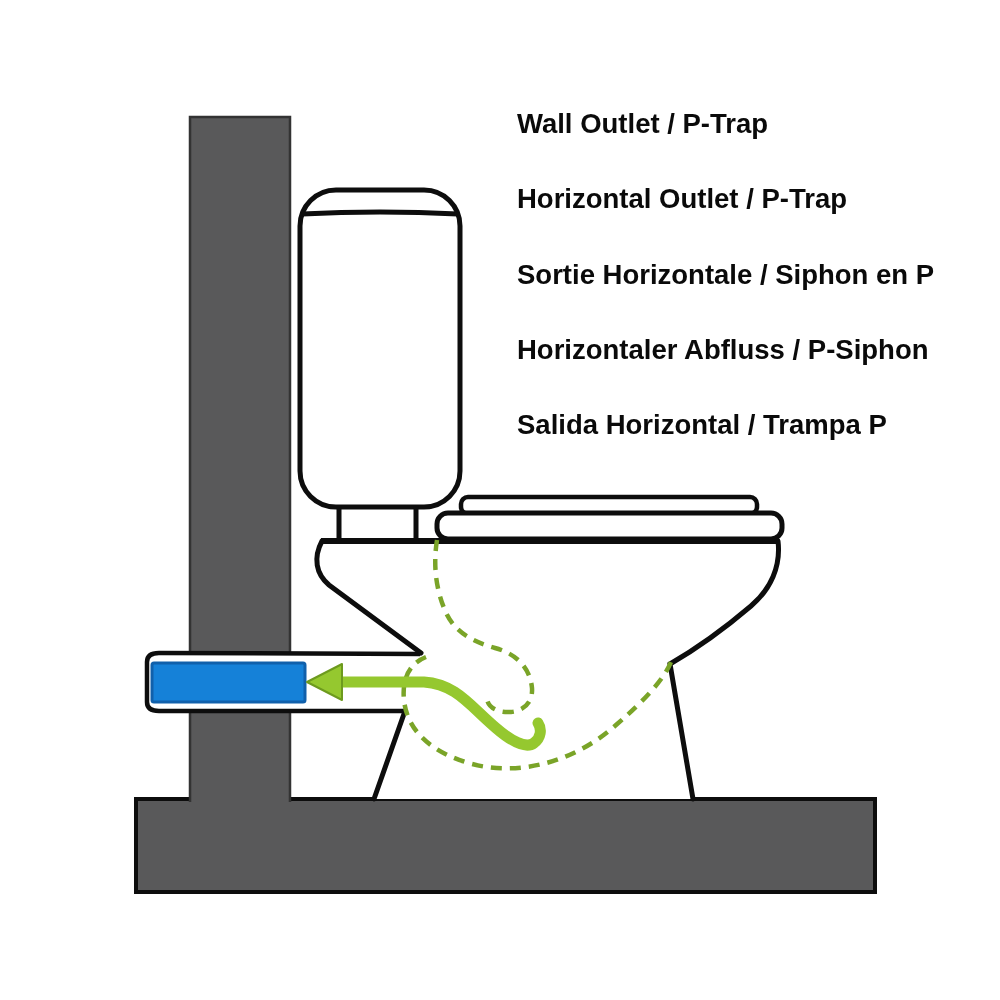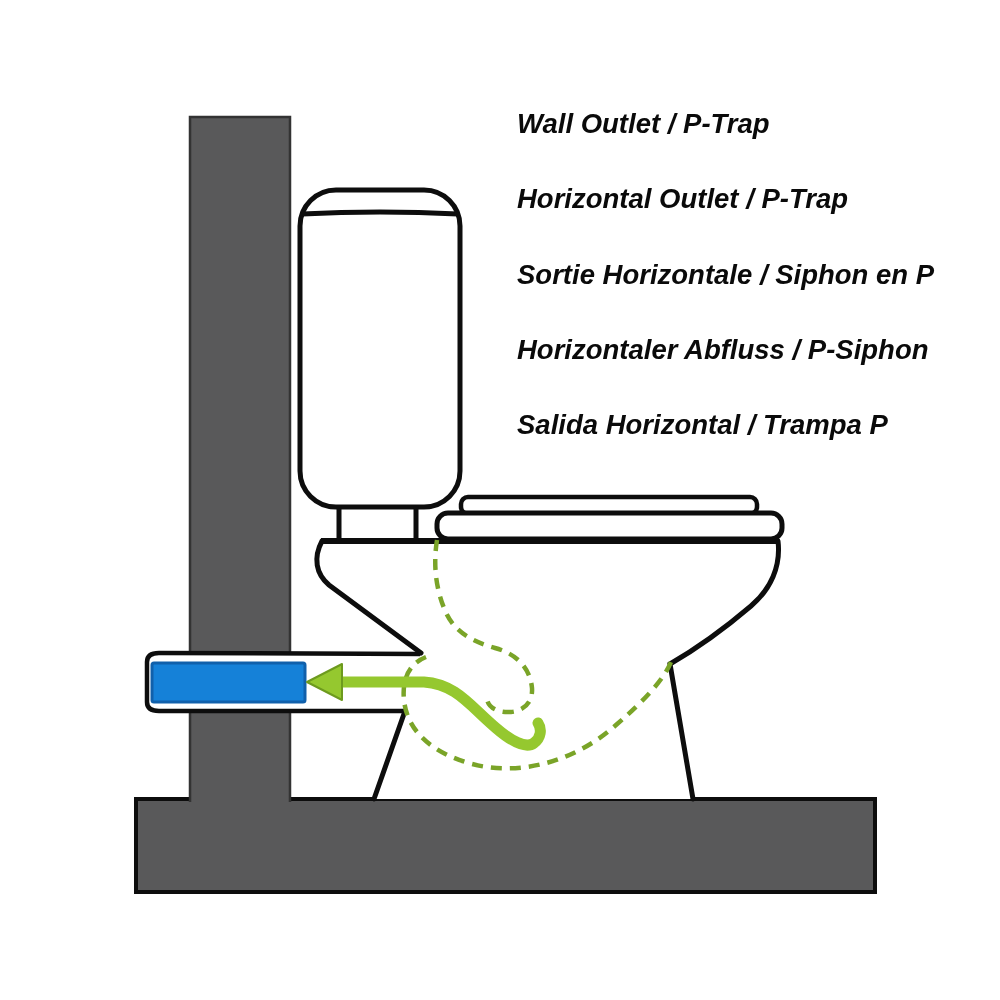--- a/index.html
+++ b/index.html
@@ -8,21 +8,20 @@
     background: #ffffff;
     width: 1000px;
     height: 1000px;
     overflow: hidden;
   }
   .stage {
     position: relative;
     width: 1000px;
     height: 1000px;
     background: #ffffff;
-    font-style: italic;
   }
   svg { display: block; }
   .label-text {
     font-family: "Liberation Sans", "DejaVu Sans", sans-serif;
     font-weight: bold;
     font-size: 27.5px;
     fill: #0a0a0a;
   }
 </style>
 </head>

